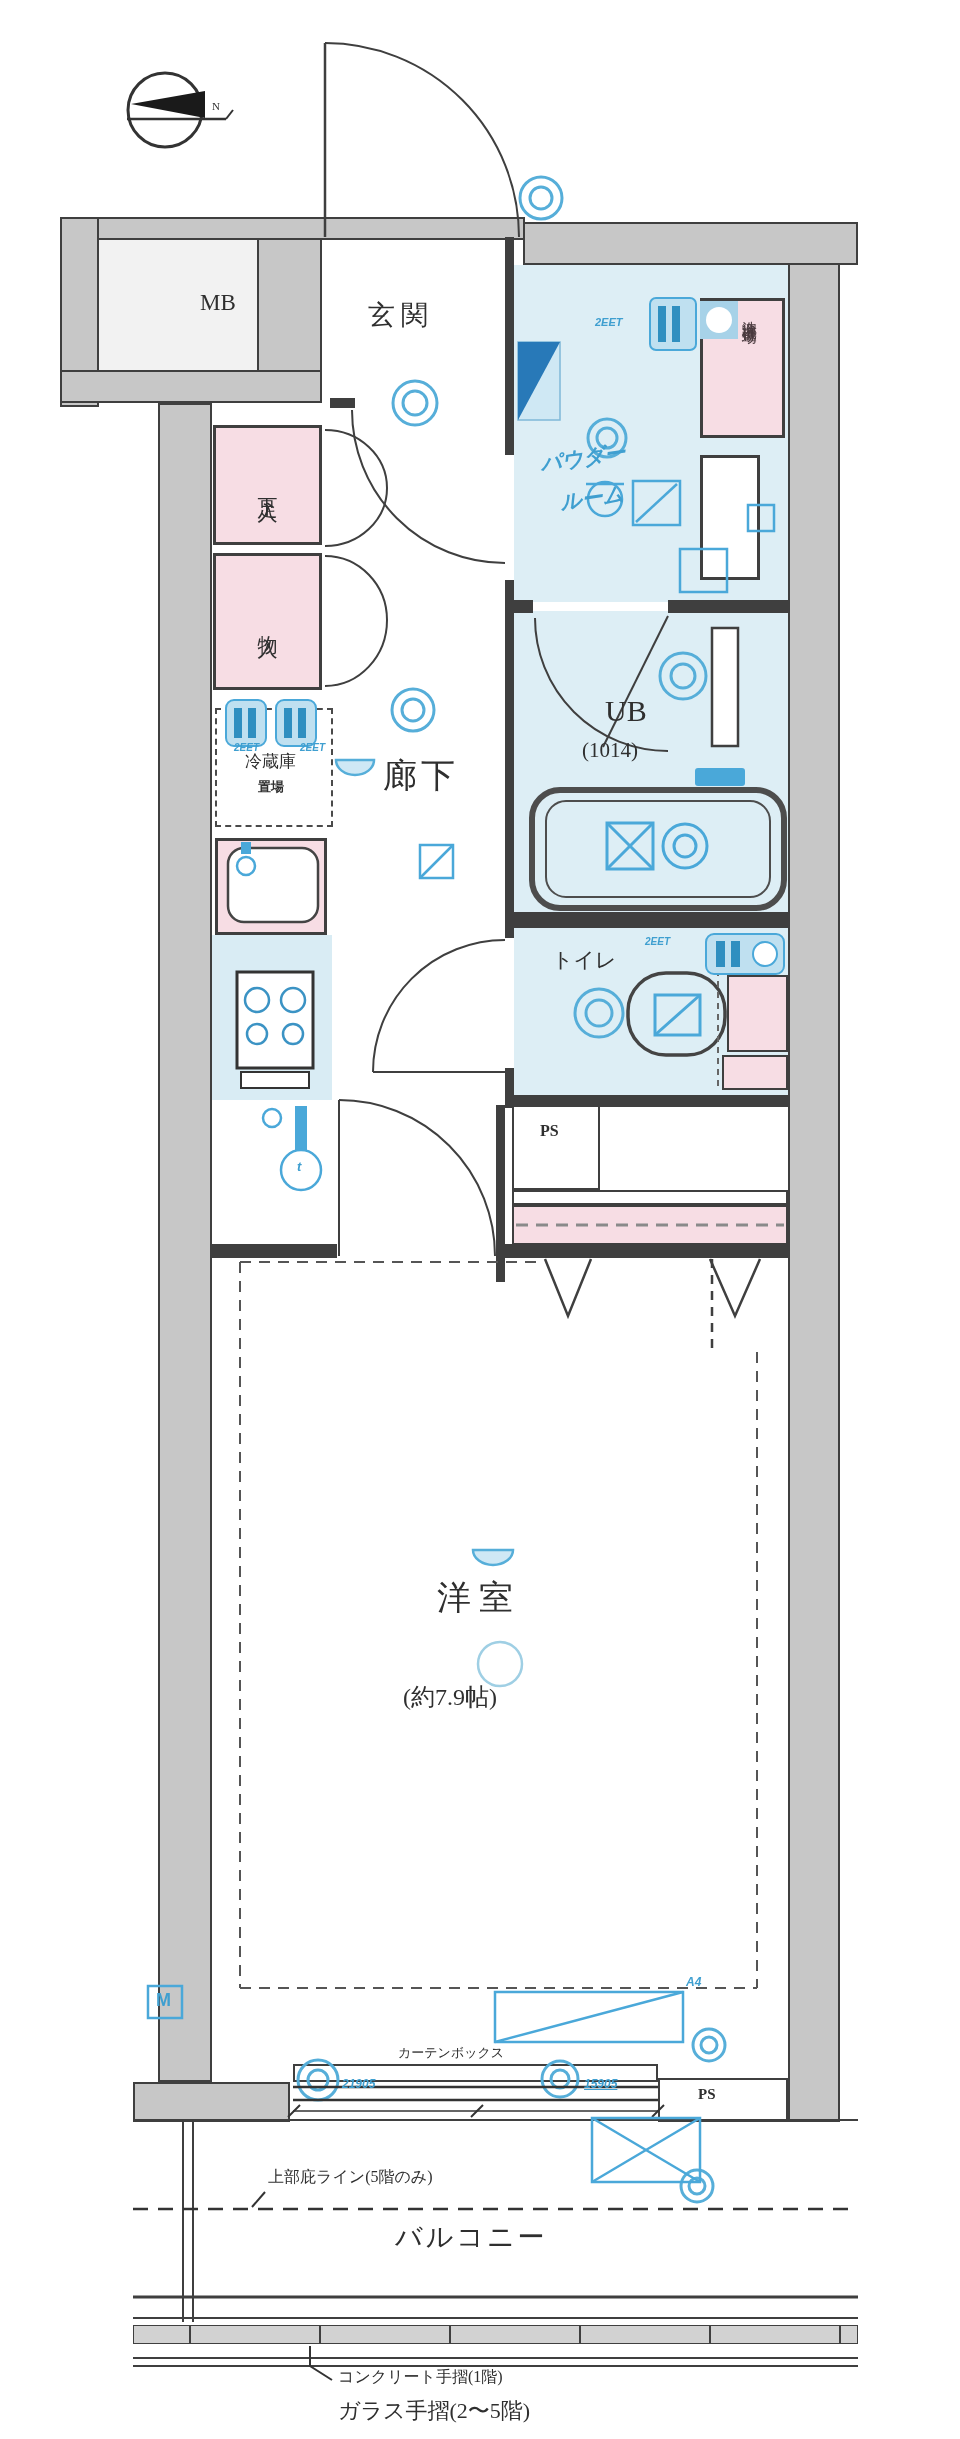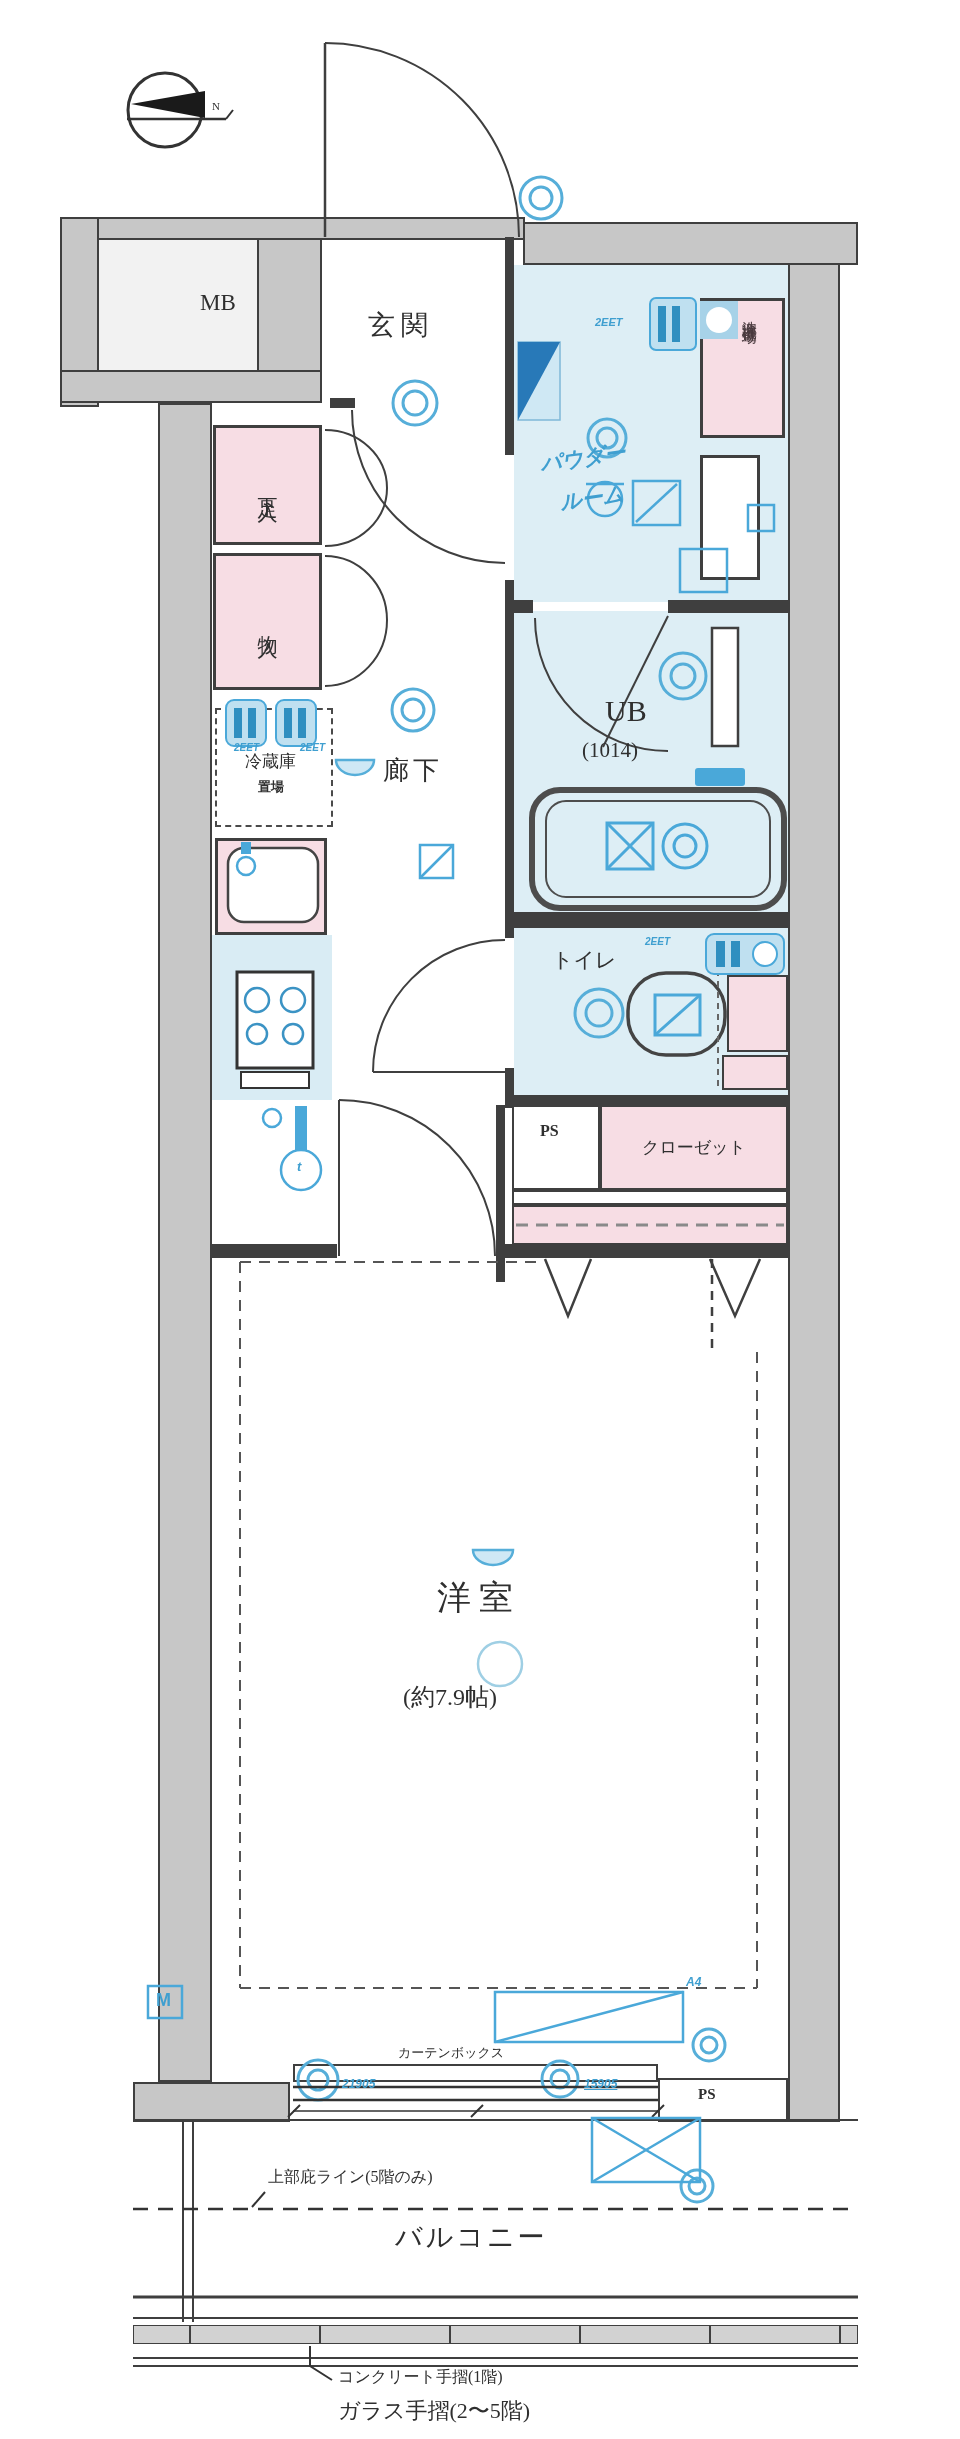--- a/index.html
+++ b/index.html
@@ -64,23 +64,20 @@
   <div class="box pink" style="left:215px;top:838px;width:112px;height:97px;"></div>
   <div class="box pink" style="left:700px;top:298px;width:85px;height:140px;">
     <div class="vtext lbl" style="left:38px;top:8px;font-size:15px;color:#4a3a3e;">洗濯機置場</div>
   </div>
   <div class="box whitebox" style="left:700px;top:455px;width:60px;height:125px;"></div>
   <div class="box pink2" style="left:727px;top:975px;width:61px;height:77px;"></div>
   <div class="box pink2" style="left:722px;top:1055px;width:66px;height:35px;"></div>
 
   <div class="box" style="left:512px;top:1105px;width:88px;height:85px;background:#fff;border:2.5px solid #3f3f3f;"></div>
   <div class="lbl serifl" style="left:540px;top:1122px;font-size:16px;font-weight:bold;">PS</div>
-  <div class="box pink2 ctr" style="left:600px;top:1105px;width:188px;height:85px;">
-    <span class="lbl serifl" style="position:static;font-size:17px;">クローゼット</span>
-  </div>
   <div class="box" style="left:512px;top:1190px;width:276px;height:15px;background:#fff;border:2px solid #3f3f3f;"></div>
   <div class="box" style="left:512px;top:1205px;width:276px;height:40px;background:#f7dde4;border:2px solid #3f3f3f;"></div>
 
   <div class="box" style="left:293px;top:2064px;width:365px;height:18px;background:#fff;border:2px solid #3f3f3f;"></div>
   <div class="box" style="left:658px;top:2078px;width:130px;height:44px;background:#fff;border:2px solid #3f3f3f;"></div>
   <div class="lbl serifl" style="left:698px;top:2086px;font-size:15px;font-weight:bold;">PS</div>
 
   <div class="box" style="left:133px;top:2325px;width:725px;height:19px;background:#d2d2d2;border:1.5px solid #3f3f3f;"></div>
 
   <svg class="ovl" width="960" height="2439" viewBox="0 0 960 2439">
@@ -285,24 +282,24 @@
     <g fill="none" stroke="#4aa8d9" stroke-width="2.5">
       <rect x="592" y="2118" width="108" height="64"></rect>
       <line x1="592" y1="2118" x2="700" y2="2182"></line>
         <line x1="700" y1="2118" x2="592" y2="2182"></line>
     </g>
   </svg>
 
   <div class="lbl serifl" style="left:212px;top:100px;font-size:11px;">N</div>
 
   <div class="lbl serifl" style="left:200px;top:290px;font-size:23px;">MB</div>
-  <div class="lbl serifl" style="left:368px;top:310px;font-size:27px;letter-spacing:6px;">玄関</div>
+  <div class="lbl serifl" style="left:368px;top:300px;font-size:27px;letter-spacing:6px;">玄関</div>
   <div class="lbl blue" style="left:540px;top:446px;font-size:21px;transform:rotate(-8deg);">パウダー</div>
   <div class="lbl blue" style="left:560px;top:486px;font-size:21px;transform:rotate(-8deg);">ルーム</div>
-  <div class="lbl serifl" style="left:383px;top:756px;font-size:26px;letter-spacing:4px;">廊下</div>
+  <div class="lbl serifl" style="left:383px;top:756px;font-size:34px;letter-spacing:4px;">廊下</div>
   <div class="lbl serifl" style="left:598px;top:694px;font-size:30px;margin-left:7px;">UB</div>
   <div class="lbl serifl" style="left:582px;top:738px;font-size:21px;">(1014)</div>
   <div class="lbl serifl" style="left:552px;top:948px;font-size:21px;">トイレ</div>
   <div class="lbl serifl" style="left:437px;top:1578px;font-size:34px;letter-spacing:8px;">洋室</div>
   <div class="lbl serifl" style="left:403px;top:1684px;font-size:24px;">(約7.9帖)</div>
 
   <div class="lbl serifl" style="left:398px;top:2046px;font-size:13px;">カーテンボックス</div>
   <div class="lbl blue" style="left:342px;top:2078px;font-size:12px;">21905</div>
   <div class="lbl blue" style="left:584px;top:2078px;font-size:12px;text-decoration:underline;">15905</div>
 

